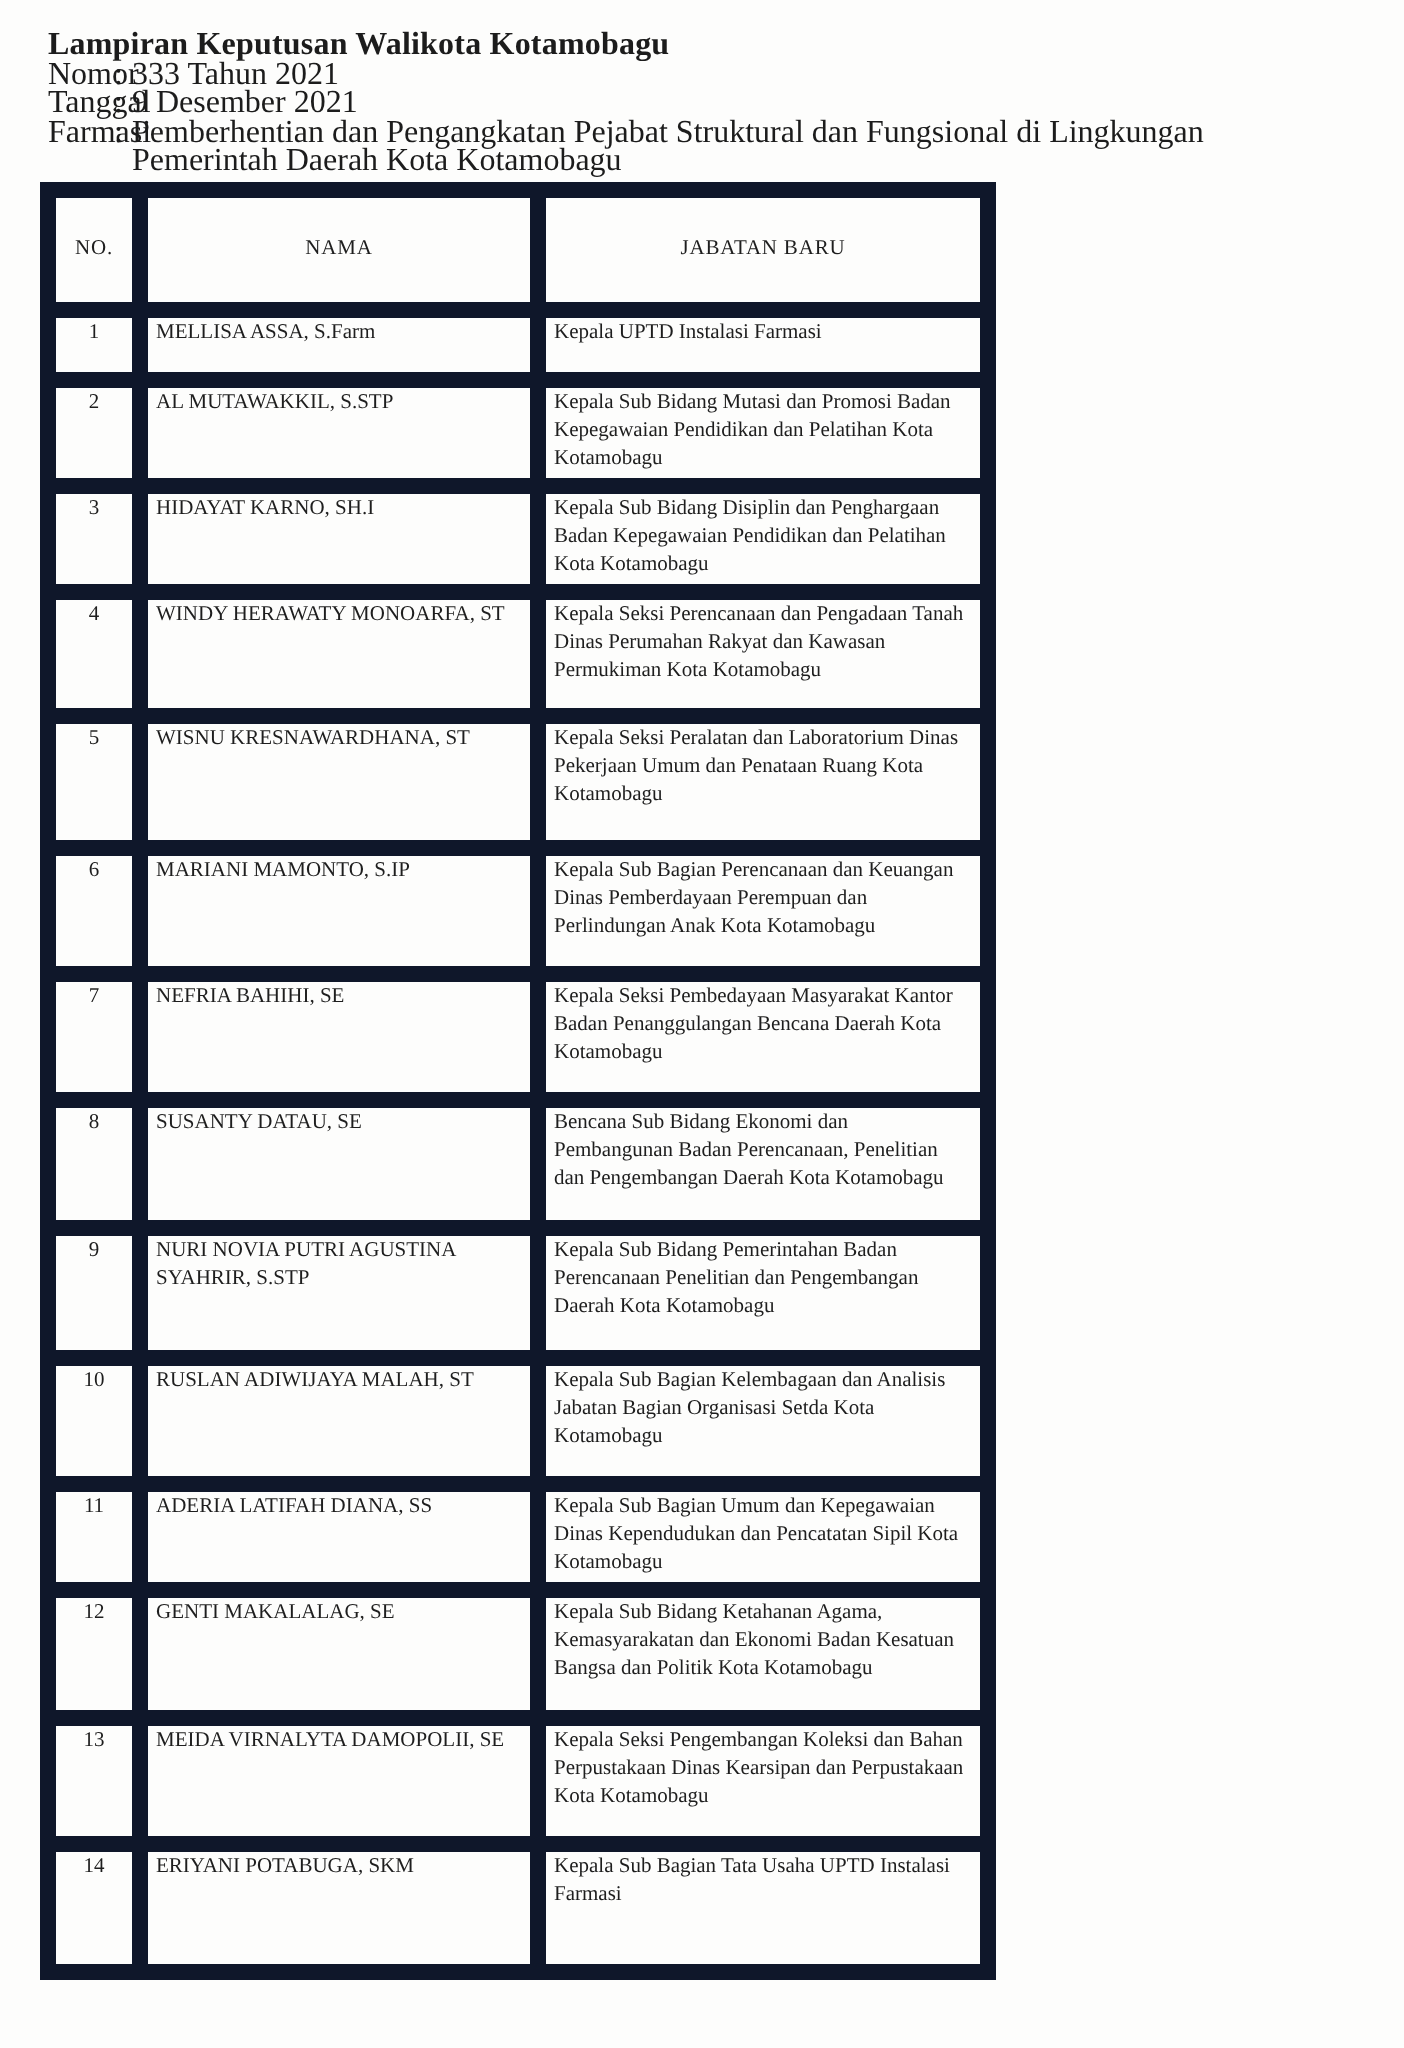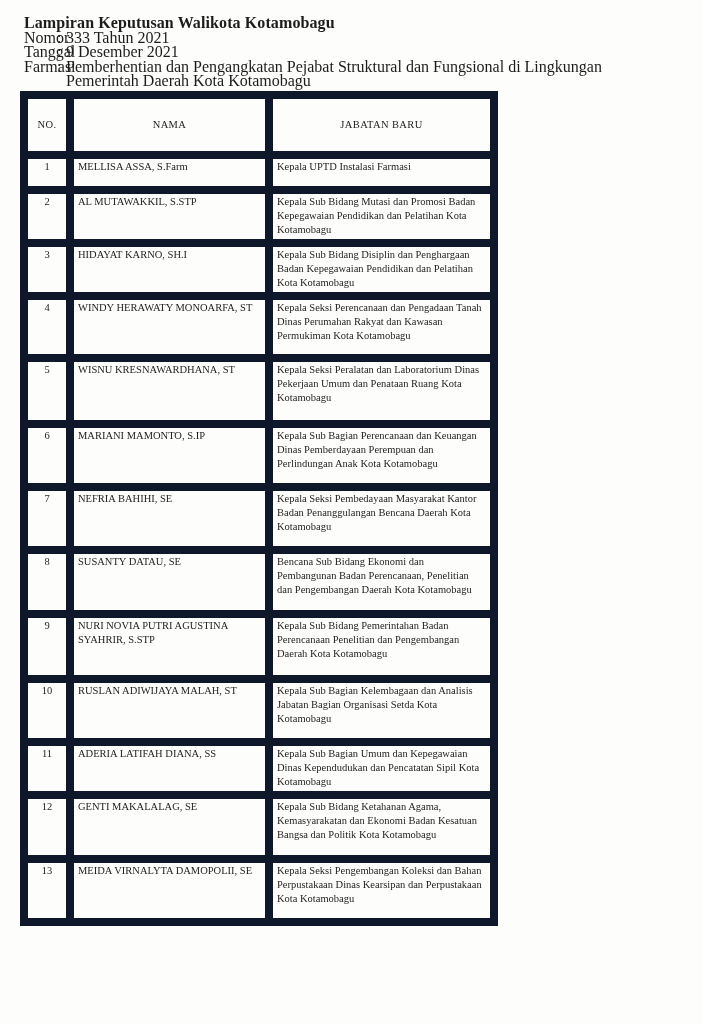--- a/index.html
+++ b/index.html
@@ -201,16 +201,21 @@
         <tr>
           <td class="cell-no">12</td>
           <td class="cell-nama">GENTI MAKALALAG, SE</td>
           <td class="cell-jabatan">Kepala Sub Bidang Ketahanan Agama, Kemasyarakatan dan Ekonomi Badan Kesatuan Bangsa dan Politik Kota Kotamobagu</td>
         </tr>
         <tr>
           <td class="cell-no">13</td>
           <td class="cell-nama">MEIDA VIRNALYTA DAMOPOLII, SE</td>
           <td class="cell-jabatan">Kepala Seksi Pengembangan Koleksi dan Bahan Perpustakaan Dinas Kearsipan dan Perpustakaan Kota Kotamobagu</td>
         </tr>
+        <tr>
+          <td class="cell-no">14</td>
+          <td class="cell-nama">ERIYANI POTABUGA, SKM</td>
+          <td class="cell-jabatan">Kepala Sub Bagian Tata Usaha UPTD Instalasi Farmasi</td>
+        </tr>
       </tbody>
   </table>
 
 </div>
 
 </body></html>

